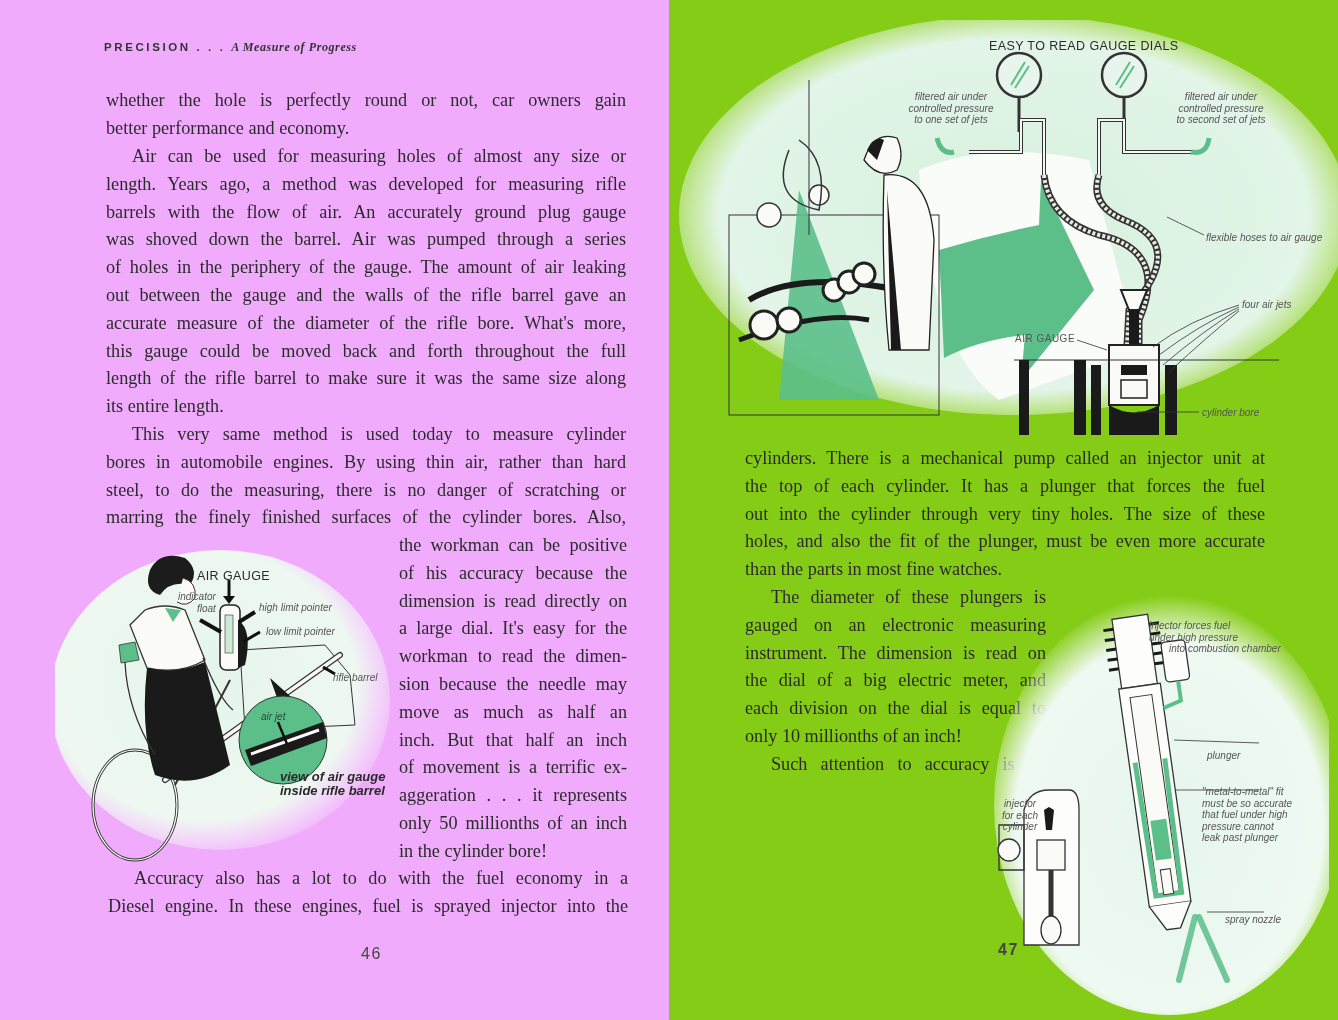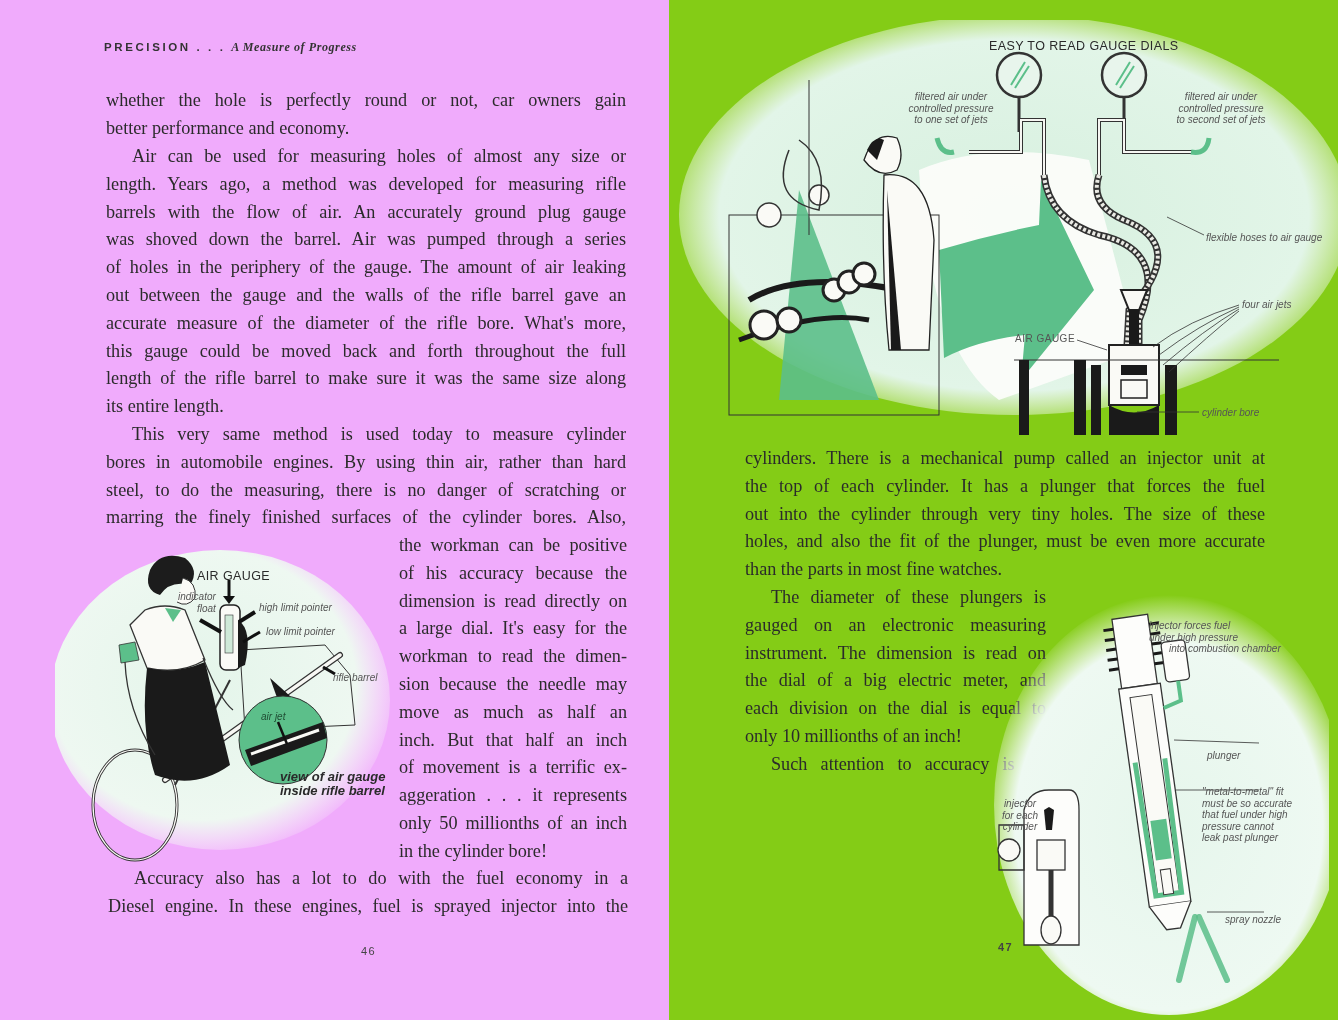--- a/index.html
+++ b/index.html
@@ -27,21 +27,21 @@
   .text {
     position: absolute;
     font-size: 18.2px; line-height: 27.8px; text-align: justify;
     color: #2b2b2b;
   }
   .line { display: block; text-align: justify; text-align-last: justify; white-space: nowrap; }
   .line.last { text-align-last: left; }
 
   .pageno {
     position: absolute; font-family: "Liberation Sans", "DejaVu Sans", sans-serif;
-    font-size: 11px; letter-spacing: 1.5px; color: #444;
+    font-size: 16px; letter-spacing: 1.5px; color: #444;
   }
 
   .label {
     position: absolute; font-family: "Liberation Sans", "DejaVu Sans", sans-serif;
     font-style: italic; font-size: 10px; color: #555; line-height: 11.5px; white-space: nowrap;
   }
   .caps {
     position: absolute; font-family: "Liberation Sans", "DejaVu Sans", sans-serif;
     font-size: 12.5px; color: #2a2a2a; letter-spacing: 0.4px; white-space: nowrap;
   }

